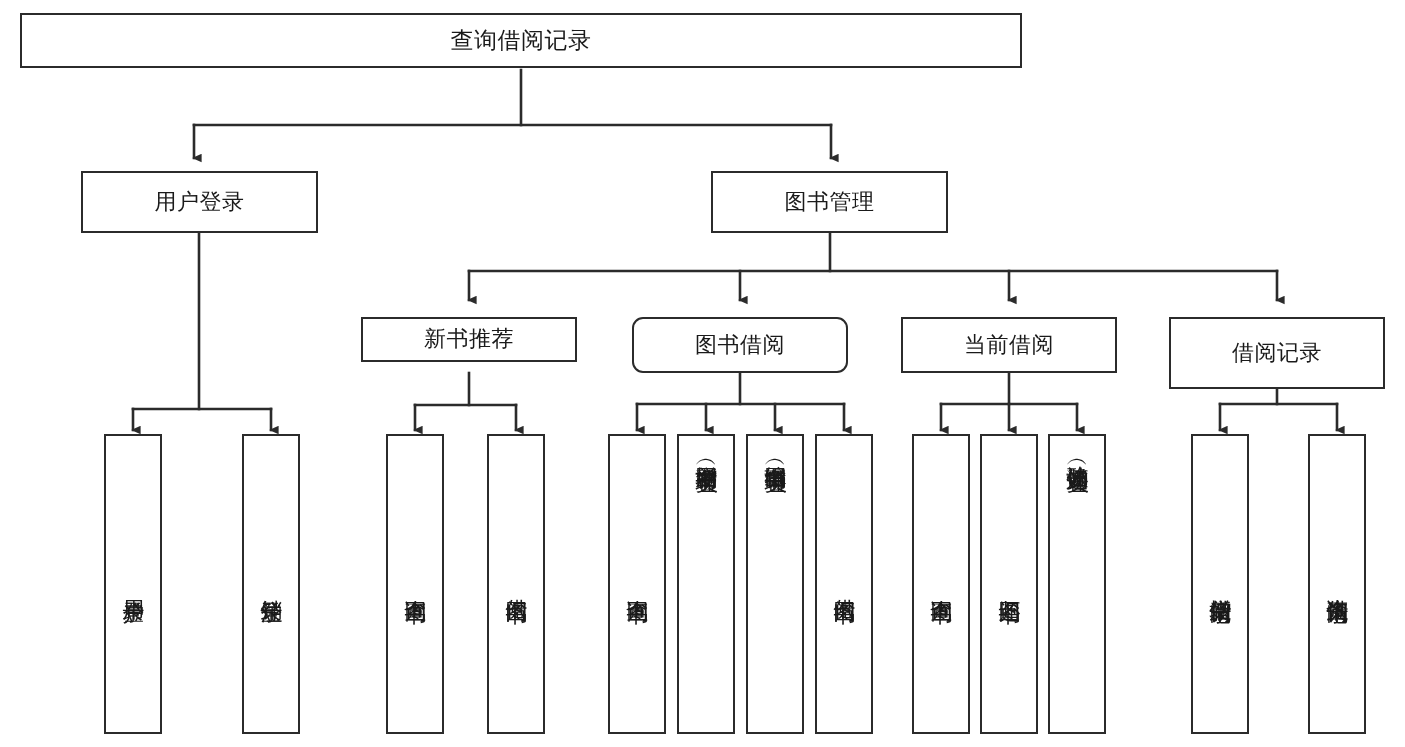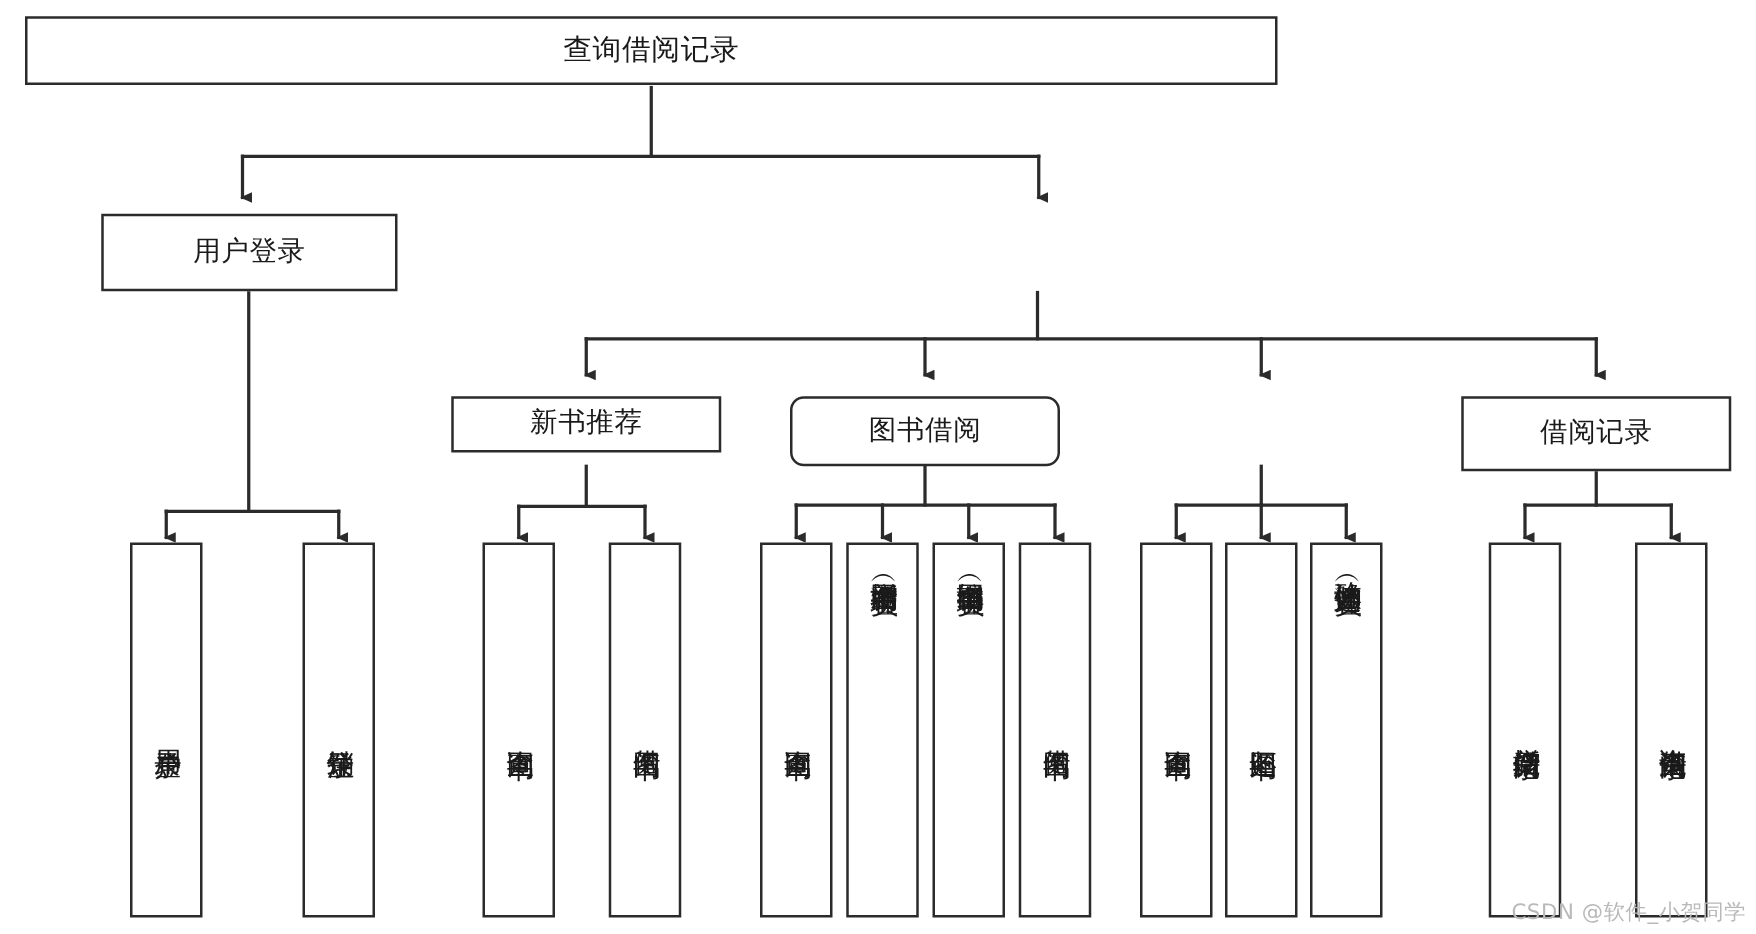--- a/index.html
+++ b/index.html
@@ -144,28 +144,34 @@
     </g>
   </svg>
 
   <div class="node node-h node-root" style="left:20px; top:13px; width:1002px; height:55px;">
     <span class="node-label">查询借阅记录</span>
   </div>
 
   <div class="node node-h" style="left:81px; top:171px; width:237px; height:62px;">
     <span class="node-label">用户登录</span>
   </div>
+  <div class="node node-h" style="left:711px; top:171px; width:237px; height:62px;">
+    <span class="node-label">图书管理</span>
+  </div>
 
   <div class="node node-h" style="left:361px; top:317px; width:216px; height:45px;">
     <span class="node-label">新书推荐</span>
   </div>
   <div class="node node-h" style="left:632px; top:317px; width:216px; height:56px;border-radius:11px;">
     <span class="node-label">图书借阅</span>
   </div>
-  <div class="node node-h" style="left:1169px; top:317px; width:216px; height:60px;">
+  <div class="node node-h" style="left:901px; top:317px; width:216px; height:56px;">
+    <span class="node-label">当前借阅</span>
+  </div>
+  <div class="node node-h" style="left:1169px; top:317px; width:216px; height:72px;">
     <span class="node-label">借阅记录</span>
   </div>
 
   <div class="node node-v v-center" style="left:104px; top:434px; width:58px; height:300px;">
     <span class="node-label">用户登录</span>
   </div>
   <div class="node node-v v-center" style="left:242px; top:434px; width:58px; height:300px;">
     <span class="node-label">注销登录</span>
   </div>
 
@@ -199,15 +205,14 @@
     <span class="node-label">确认归还（管理员）</span>
   </div>
 
   <div class="node node-v v-center" style="left:1191px; top:434px; width:58px; height:300px;">
     <span class="node-label">新增借阅记录</span>
   </div>
   <div class="node node-v v-center" style="left:1308px; top:434px; width:58px; height:300px;">
     <span class="node-label">查询借阅记录</span>
   </div>
 
-  <div class="watermark">CSDN @软件_小贺同学</div>
 
 </div>
 
 </body></html>

